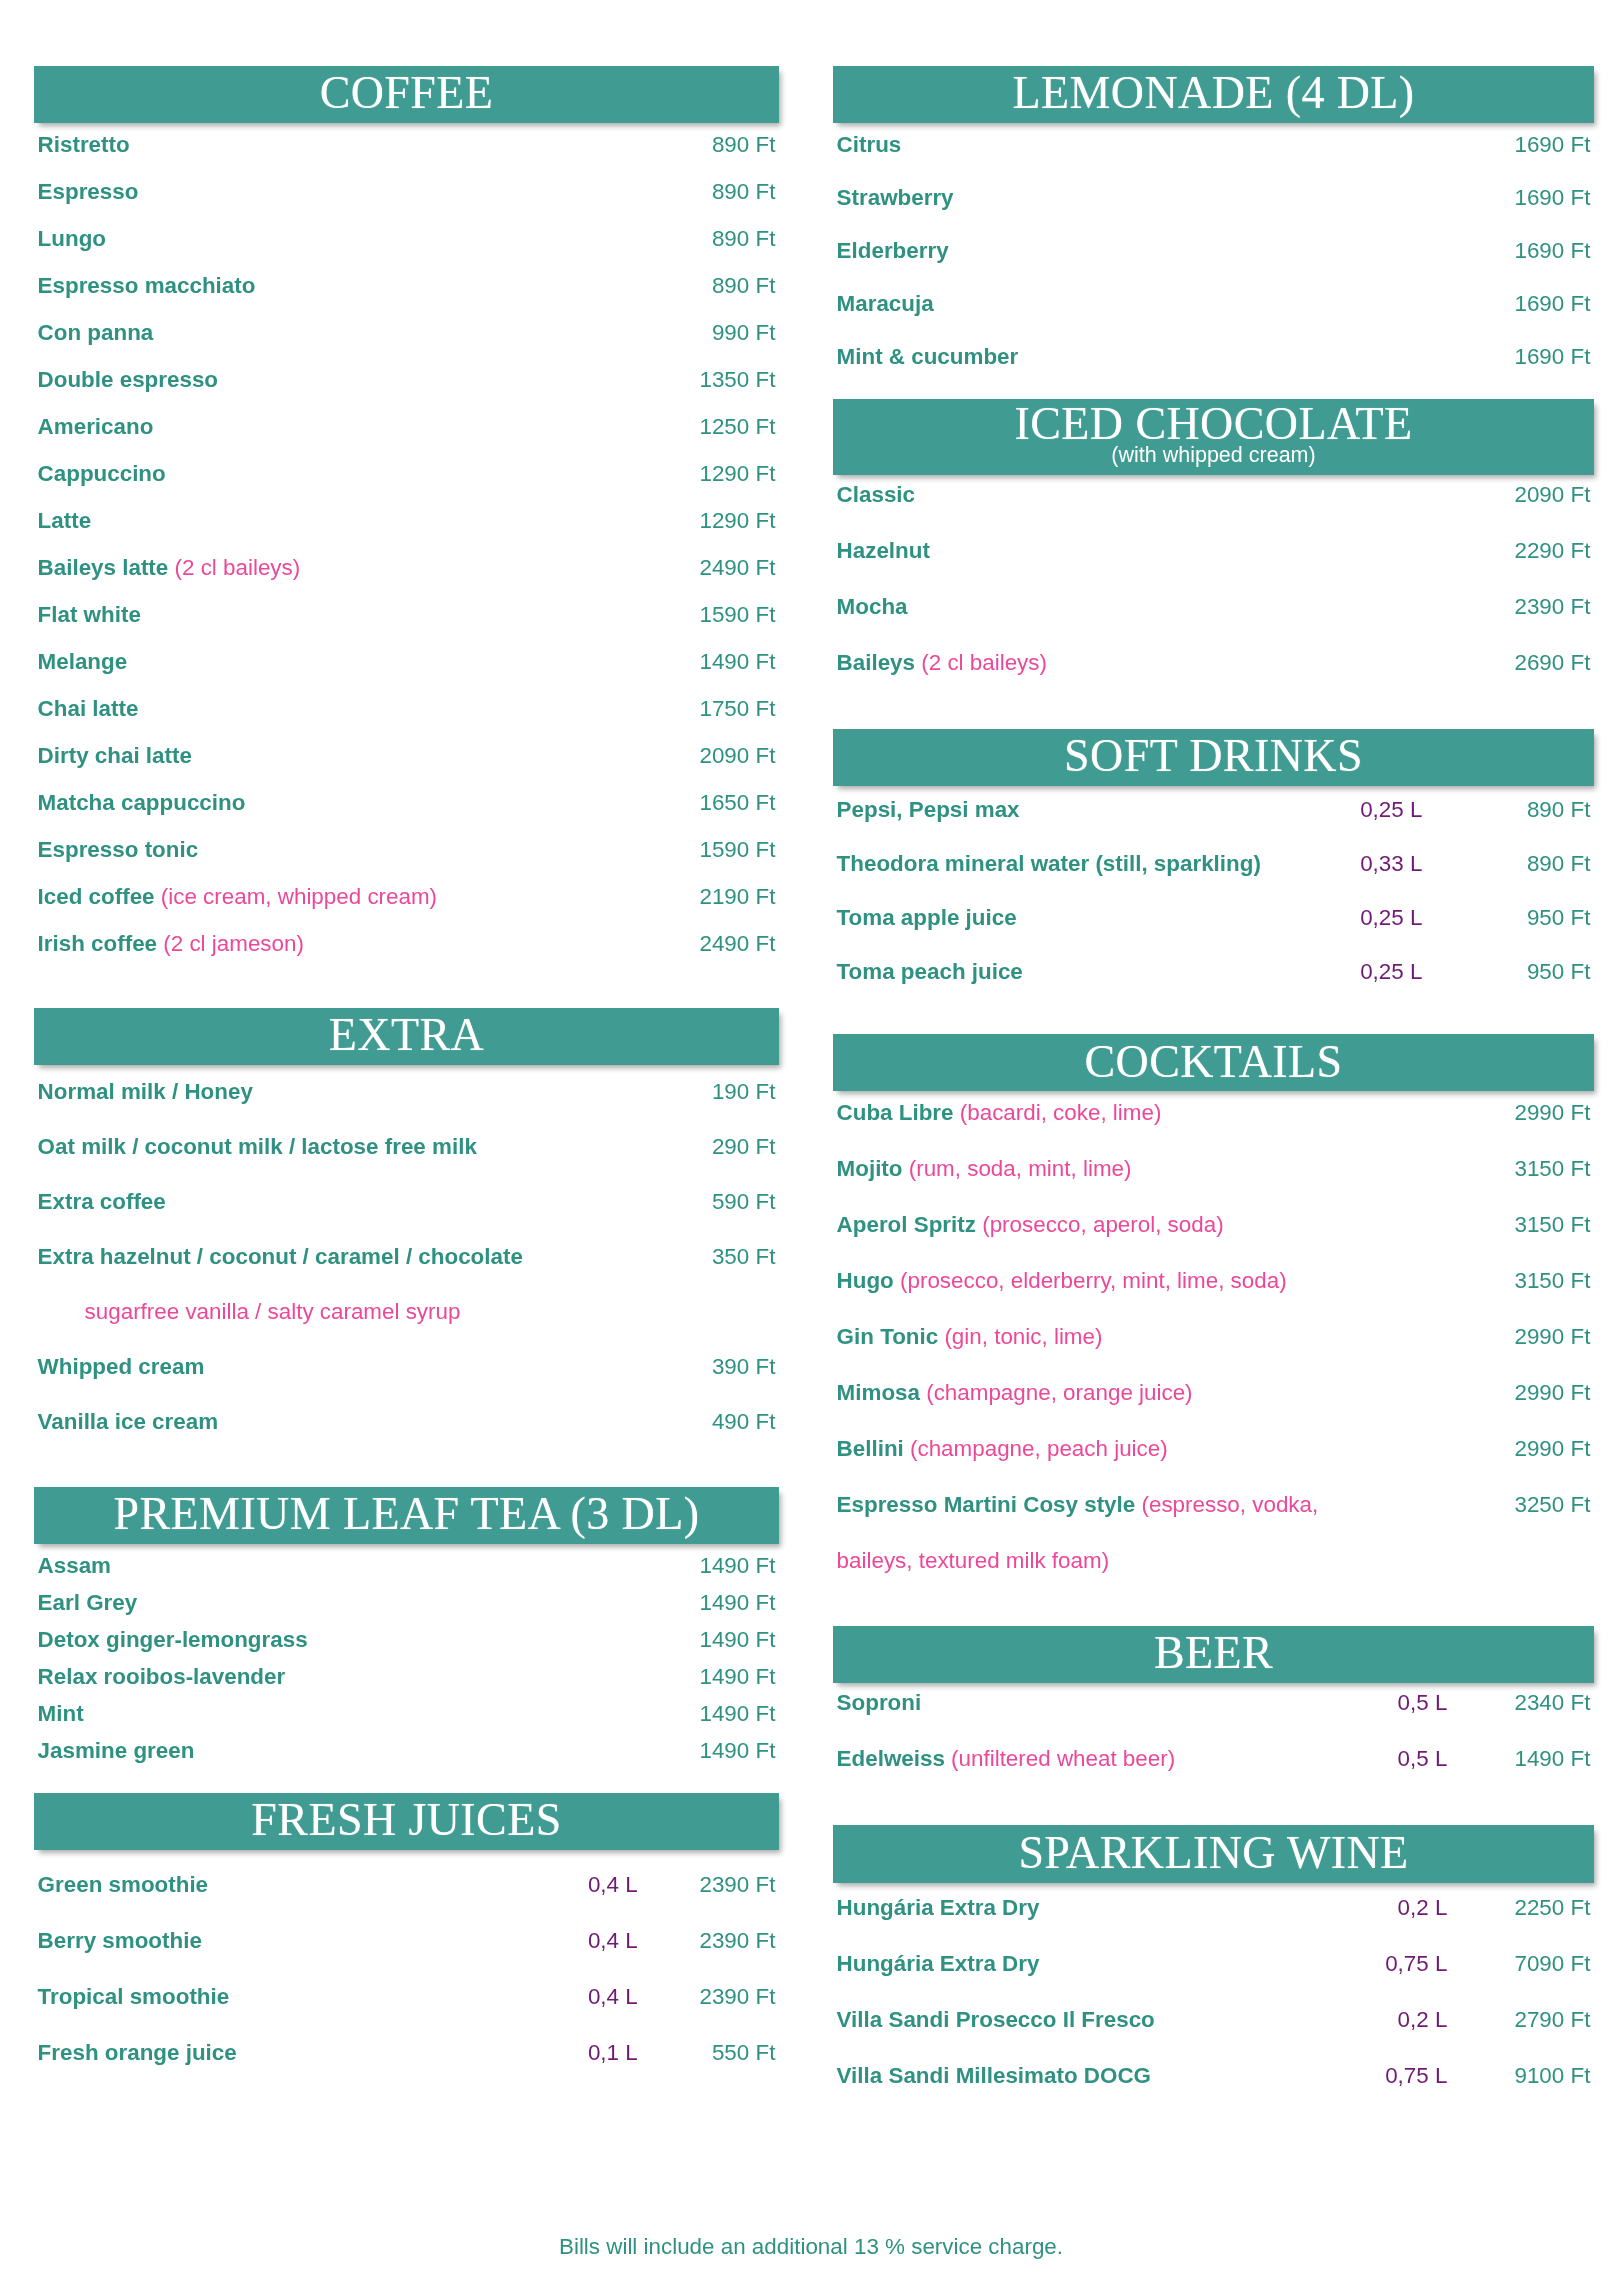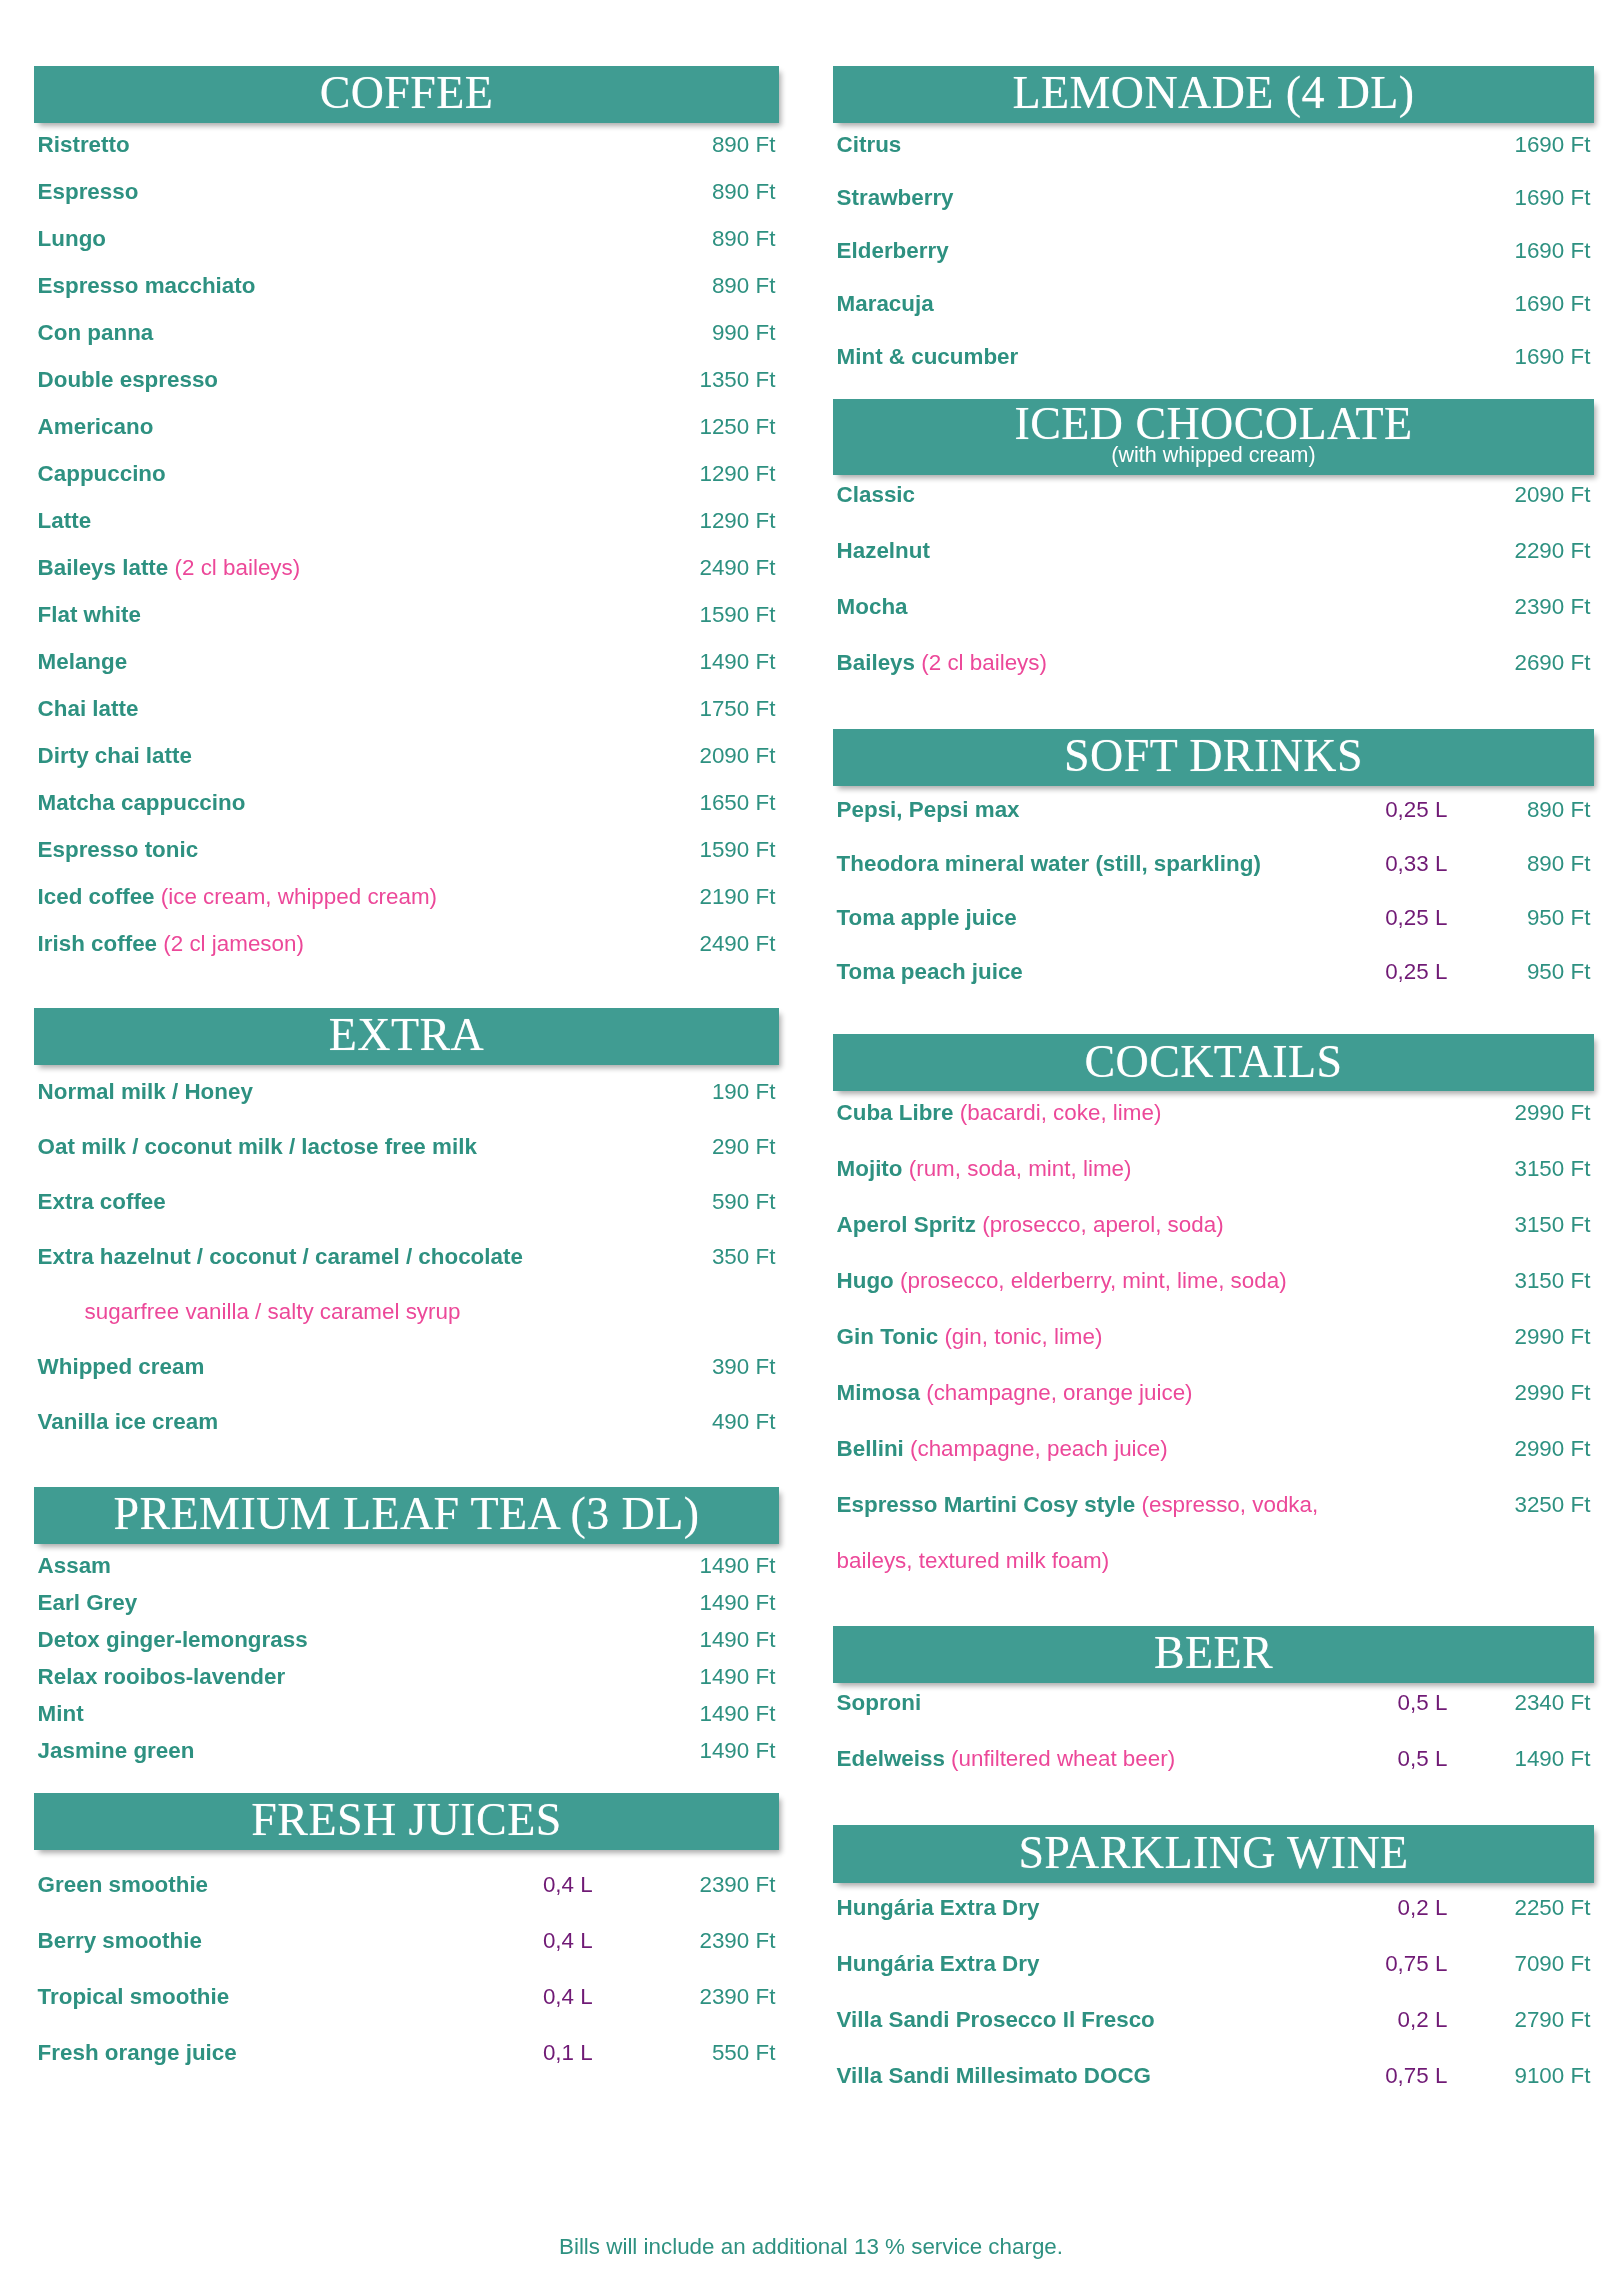--- a/index.html
+++ b/index.html
@@ -83,36 +83,36 @@
     color: #701a75;
   }
   .row .pr {
     flex: 0 0 auto;
     text-align: right;
     font-weight: normal;
     color: #2e9181;
   }
 
   
-  .col-left .row { padding: 0; gap: 45px; }
+  .col-left .row { padding: 0; }
   .col-left .row .pr { width: 118px; }
   .col-left .row .vol { width: 100px; padding-right: 19.7px; }
 
   
   .col-right .row .pr  { width: 125px; }
   .col-right .row .vol { width: 106px; padding-right: 18px; }
 
   
   .sp-coffee .row    { height: 47px; }
   .sp-extra .row     { height: 55px; }
   .sp-tea .row       { height: 37px; }
   .sp-juice .row     { height: 56px; }
   .sp-lemon .row     { height: 53px; }
   .sp-choco .row     { height: 56px; }
-  .sp-soft .row      { height: 54px; }
+  .sp-soft .row      { height: 54px; gap: 25px; }
   .sp-cocktail .row  { height: 56px; }
   .sp-beer .row      { height: 56px; }
   .sp-wine .row      { height: 56px; }
 
   .gap-coffee-top    { height: 9px; }
   .gap-after-coffee  { height: 30px; }
   .gap-after-extra   { height: 23px; }
   .gap-after-tea     { height: 18px; }
   .gap-juice-top     { height: 21.5px; }
   .gap-tea-top       { height: 9px; }

